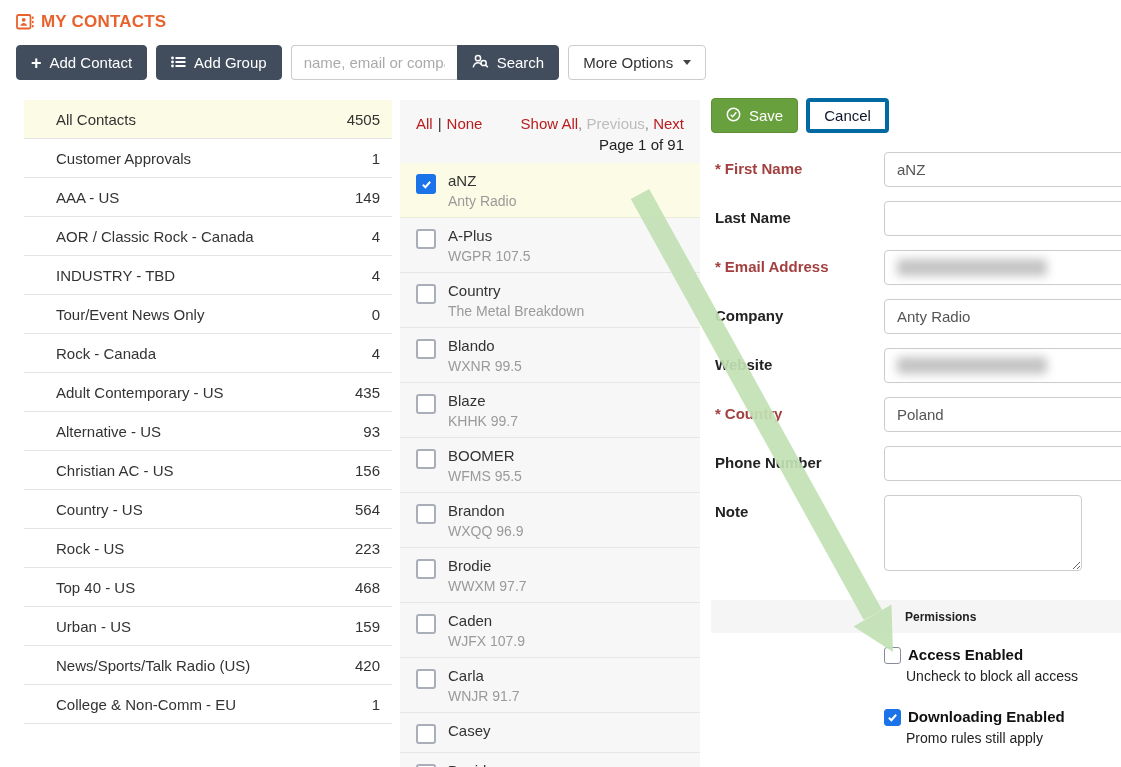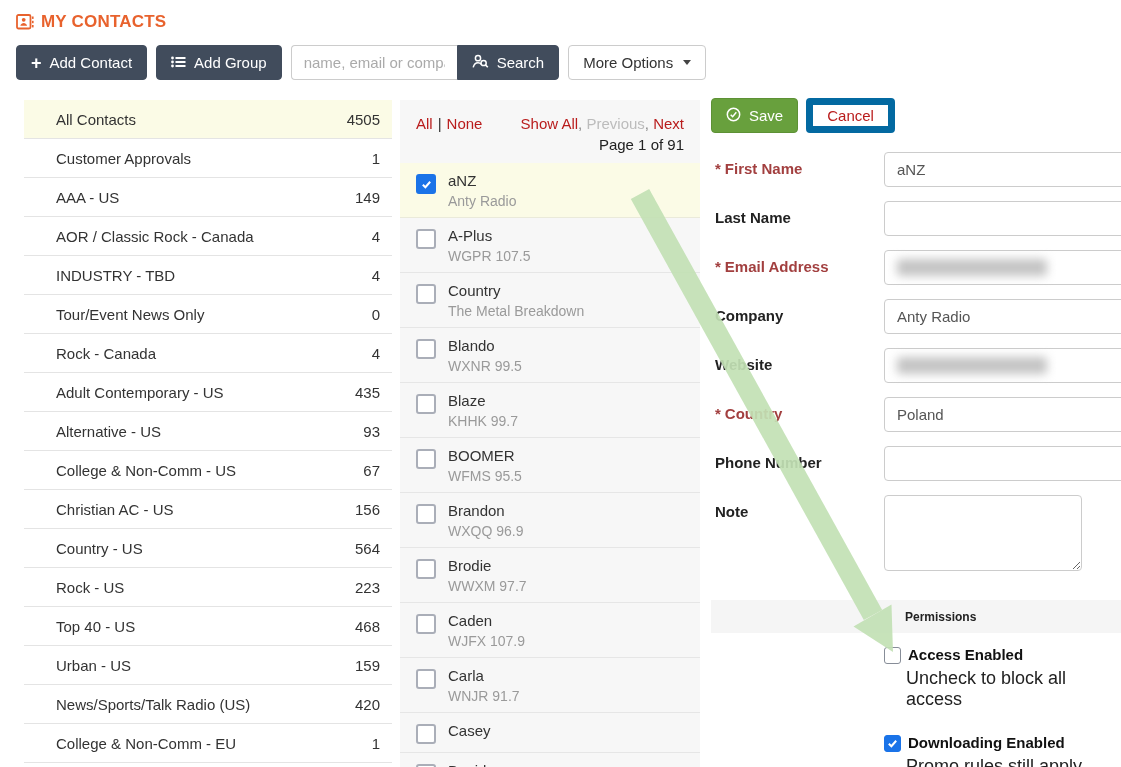--- a/index.html
+++ b/index.html
@@ -53,21 +53,21 @@
   .cbox svg{display:none;}
   .crow.checked .cbox svg{display:block;}
   .cname{font-size:15px;color:#333;}
   .csub{font-size:14px;color:#9a9a9a;margin-top:4px;}
   .csub:empty{display:none;}
 
   
   .panel{position:absolute;left:711px;top:98px;width:417px;}
   .actions{display:flex;gap:8px;}
   .btn-save{background:#68a03d;border:1px solid #5d9135;color:#fff;}
-  .btn-cancel{background:#fff;border:7px solid #0369a1;color:#b91c1c;}
+  .btn-cancel{background:#fff;border:4px solid #0369a1;color:#0f172a;}
   .fields{margin-top:19px;}
   .frow{display:flex;align-items:flex-start;margin-bottom:14px;}
   .flabel{width:173px;box-sizing:border-box;padding:8px 8px 0 4px;font-weight:bold;
           font-size:15px;color:#222;}
   .req{display:none;color:#a23f3f;margin-right:4px;}
   .frow.required .flabel{color:#a23f3f;}
   .frow.required .req{display:inline;}
   .tinput{position:relative;width:244px;height:35px;border:1px solid #ccc;border-radius:4px;
           background:#fff;box-sizing:border-box;}
   .tinput input{width:100%;height:100%;border:none;background:transparent;padding:0 12px;
@@ -85,21 +85,21 @@
   .perm-bar span{margin-left:194px;}
   .perms{position:absolute;left:884px;top:645px;width:232px;}
   .pitem{margin-bottom:23px;}
   .phead{display:flex;align-items:flex-start;cursor:pointer;}
   .pbox{width:15px;height:15px;border:1px solid #878d98;border-radius:3px;background:#fff;
         flex:none;margin-top:2px;display:flex;align-items:center;justify-content:center;}
   .pitem.checked .pbox{background:#1a73e8;border-color:#1a73e8;}
   .pbox svg{display:none;}
   .pitem.checked .pbox svg{display:block;}
   .plabel{font-weight:bold;font-size:15px;color:#111;margin-left:7px;line-height:19px;}
-  .phint{font-size:18px;color:#222;margin-left:22px;margin-top:4px;}
+  .phint{font-size:14px;color:#222;margin-left:22px;margin-top:4px;}
 
   
   .arrow-overlay{position:absolute;left:0;top:0;width:1121px;height:767px;pointer-events:none;z-index:10;}
 </style>
 </head>
 <body>
 
 <div class="app">
 
   <div class="page-title">
@@ -185,24 +185,20 @@
       </div>
       <div class="grow">
         <span>Adult Contemporary - US</span>
         <span>435</span>
       </div>
       <div class="grow">
         <span>Alternative - US</span>
         <span>93</span>
       </div>
       <div class="grow">
-        <span>College &amp; Non-Comm - US</span>
-        <span>67</span>
-      </div>
-      <div class="grow">
         <span>Christian AC - US</span>
         <span>156</span>
       </div>
       <div class="grow">
         <span>Country - US</span>
         <span>564</span>
       </div>
       <div class="grow">
         <span>Rock - US</span>
         <span>223</span>

